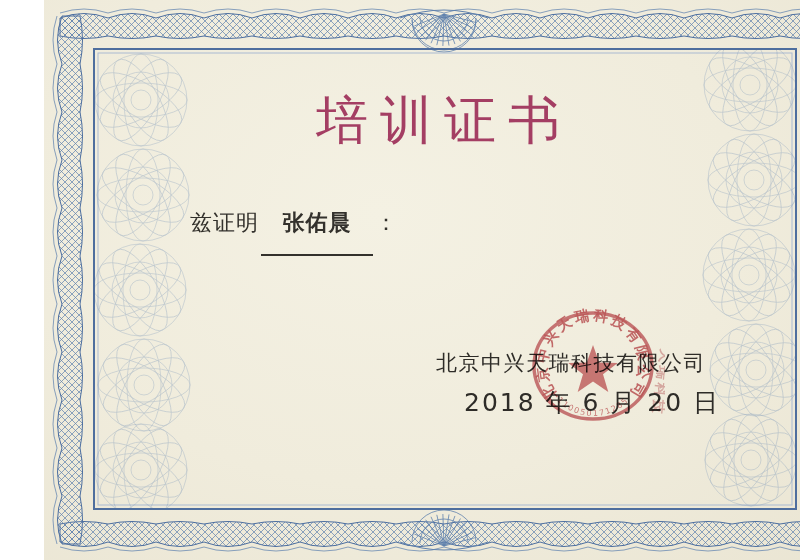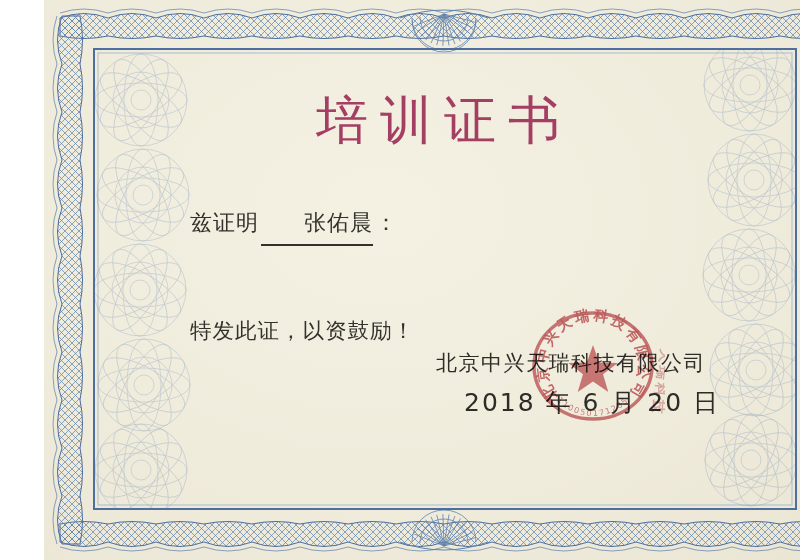--- a/index.html
+++ b/index.html
@@ -15,24 +15,24 @@
   .cert-title{
     position:absolute;top:86px;left:0;width:800px;
     text-align:center;
     font-size:52px;letter-spacing:12px;
     color:#a43e63;
     font-weight:500;
   }
   .text-block{position:absolute;color:#33312c;}
   .salutation{top:208px;left:146px;font-size:22px;letter-spacing:1px;}
   .name-underline{
-    display:inline-block;width:112px;text-align:right;
+    display:inline-block;width:112px;text-align:center;
     border-bottom:2px solid #33312c;
-    padding-bottom:6px;margin:0 2px;
-    font-weight:400;
+    padding-bottom:16px;margin:0 2px;
+    font-weight:700;
   }
   .body-par{
     top:243px;left:146px;width:522px;
     font-size:21.5px;line-height:36px;letter-spacing:0.3px;
     text-align:justify;
   }
   .pledge{top:316px;left:146px;font-size:21.5px;letter-spacing:1px;}
   .issuer{top:349px;left:392px;font-size:21px;letter-spacing:1.5px;color:#2e2c28;}
   .issue-date{
     top:386px;left:420px;font-size:25px;letter-spacing:2px;color:#2e2c28;
@@ -229,21 +229,20 @@
       </g>
   </svg>
 
   <div class="cert-title">培训证书</div>
 
   <div class="text-block salutation">
     <span>兹证明</span><span class="name-underline">张佑晨</span><span>：</span>
   </div>
 
 
-  <div class="text-block pledge">特发此证，以资鼓励！</div>
 
   <div class="text-block issuer">北京中兴天瑞科技有限公司</div>
   <div class="text-block issue-date">2018 年 6 月 20 日</div>
 
   <svg class="seal-svg" width="140" height="140" viewBox="0 0 140 140">
     <defs>
       <path id="ringPath" d="M30.3,92.4 A46,46 0 1 1 105.7,92.4" fill="none"></path>
       <path id="serialPath" d="M24.7,91 A50,50 0 0 0 111.3,91" fill="none"></path>
     </defs>
     <ellipse cx="68" cy="66" rx="59" ry="53" fill="none" stroke="#c04e56" stroke-width="3.4" opacity="0.8"></ellipse>

